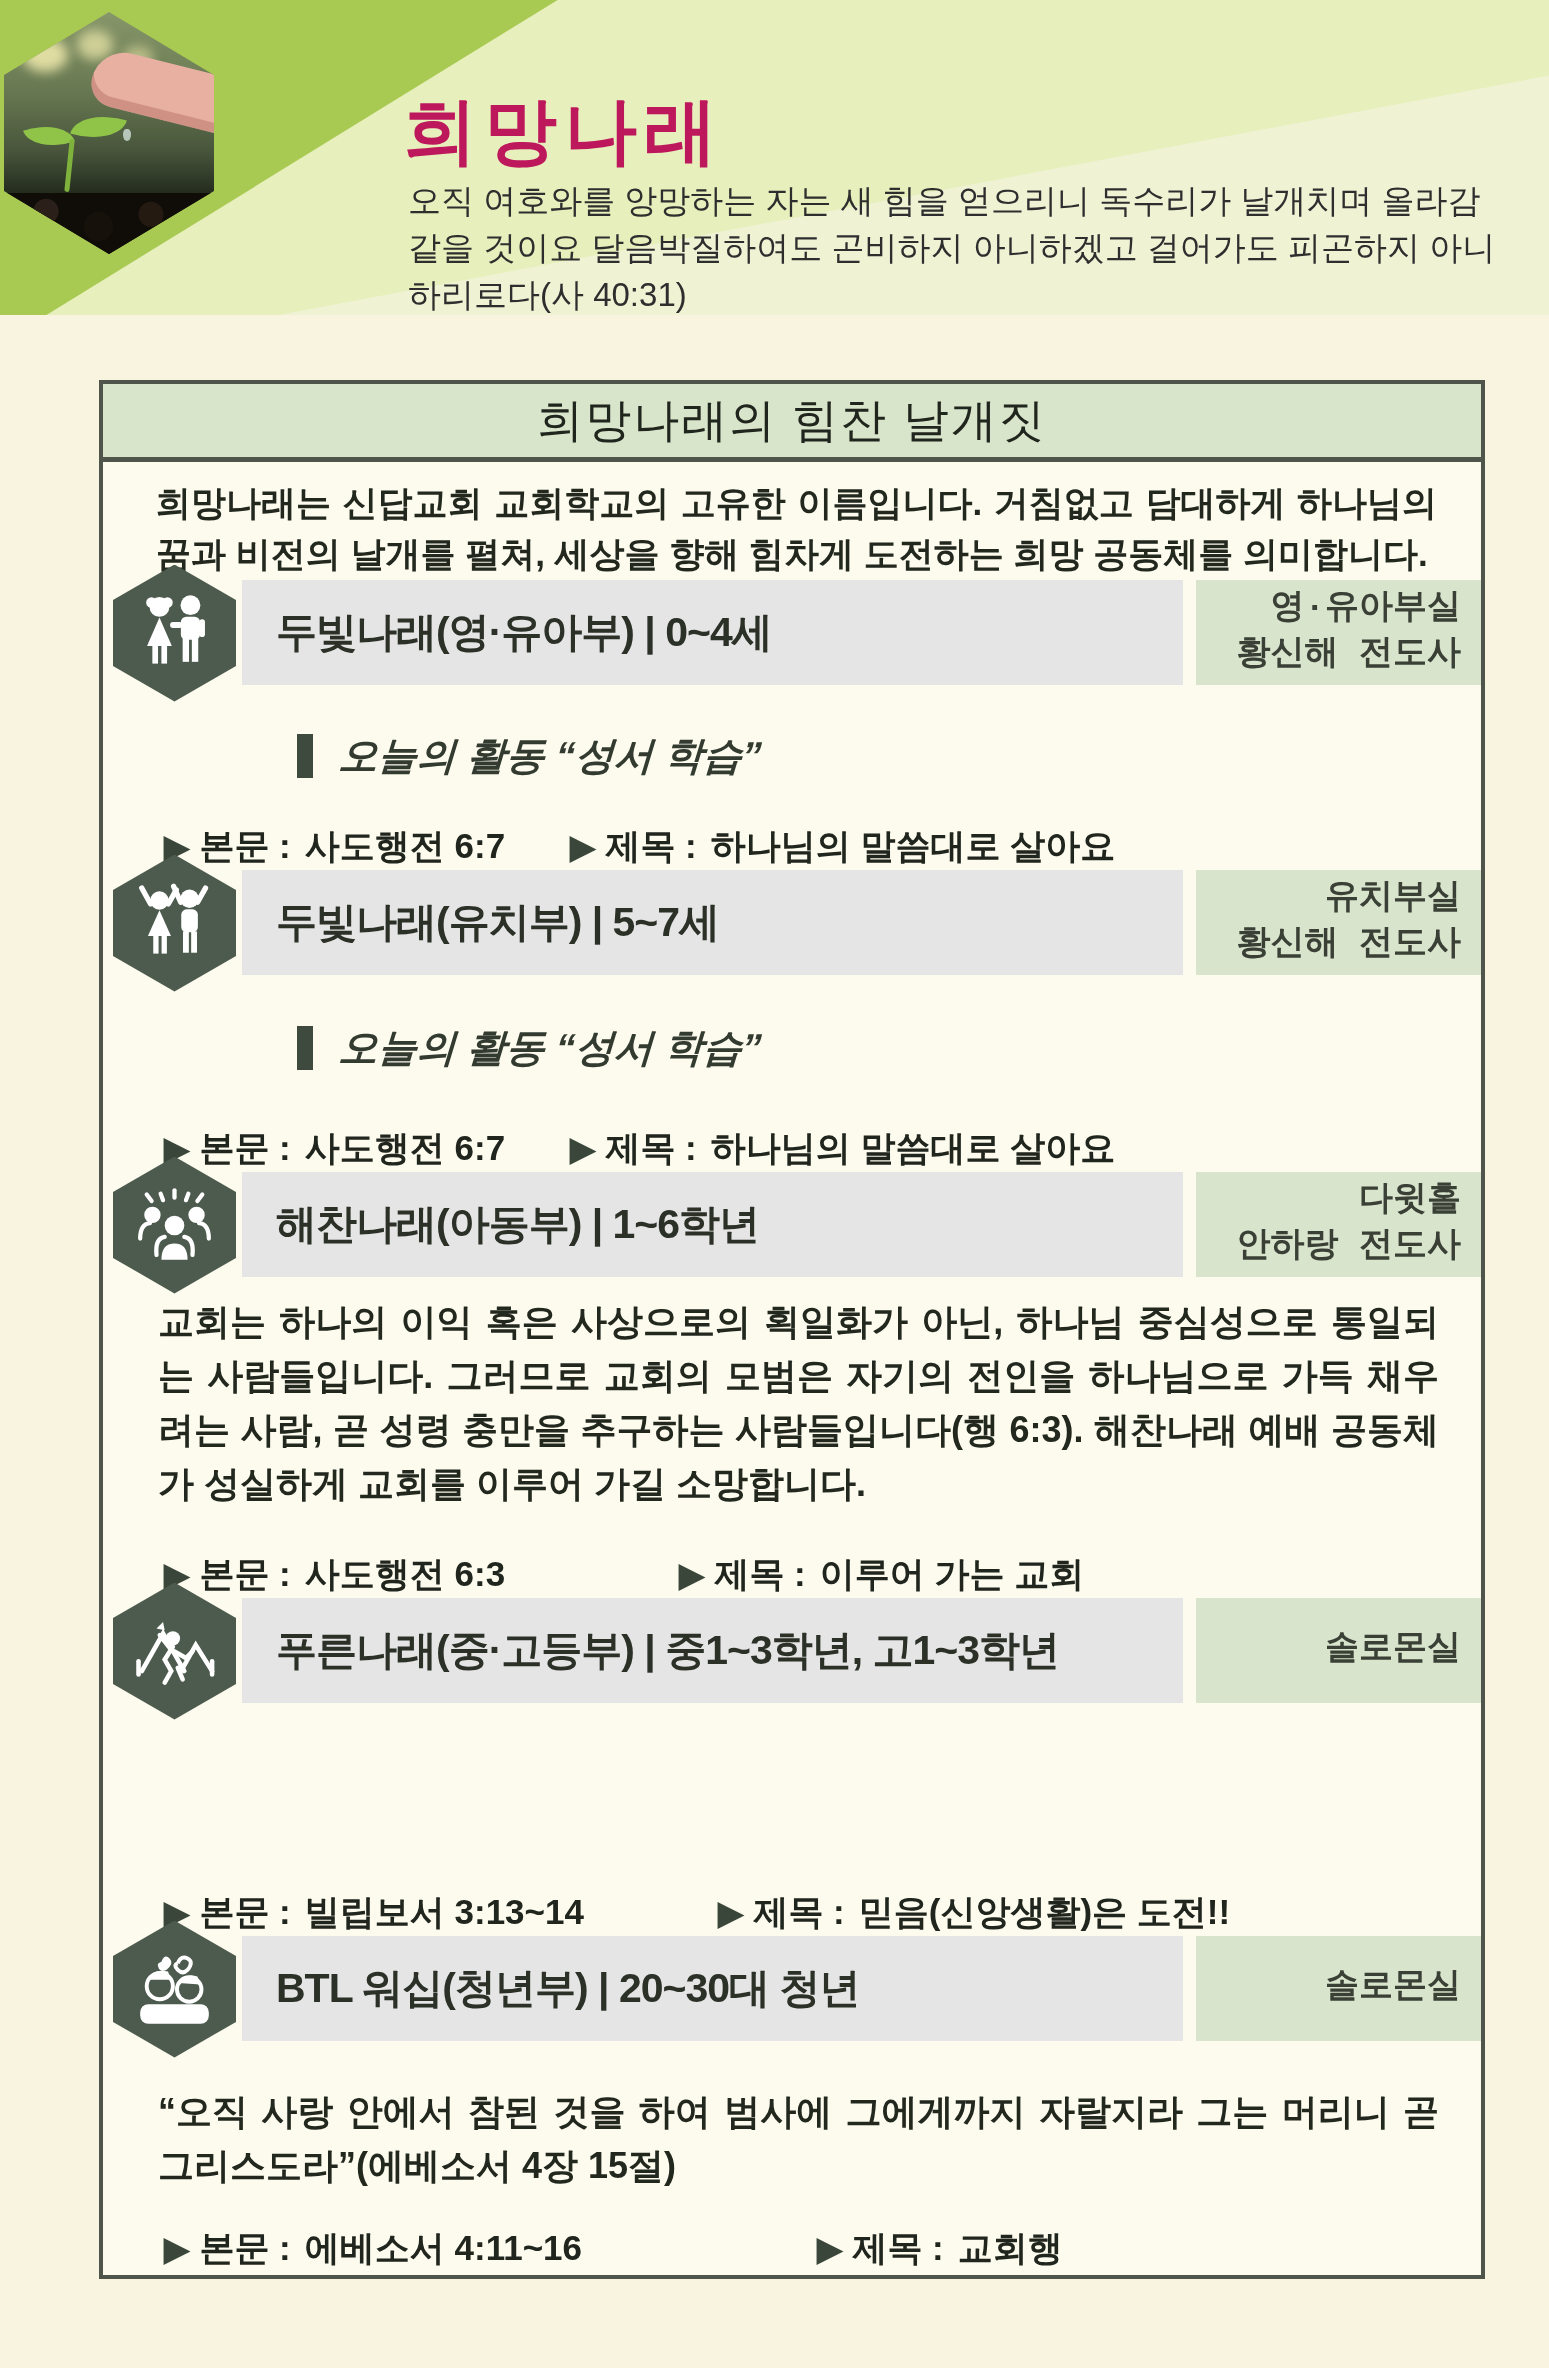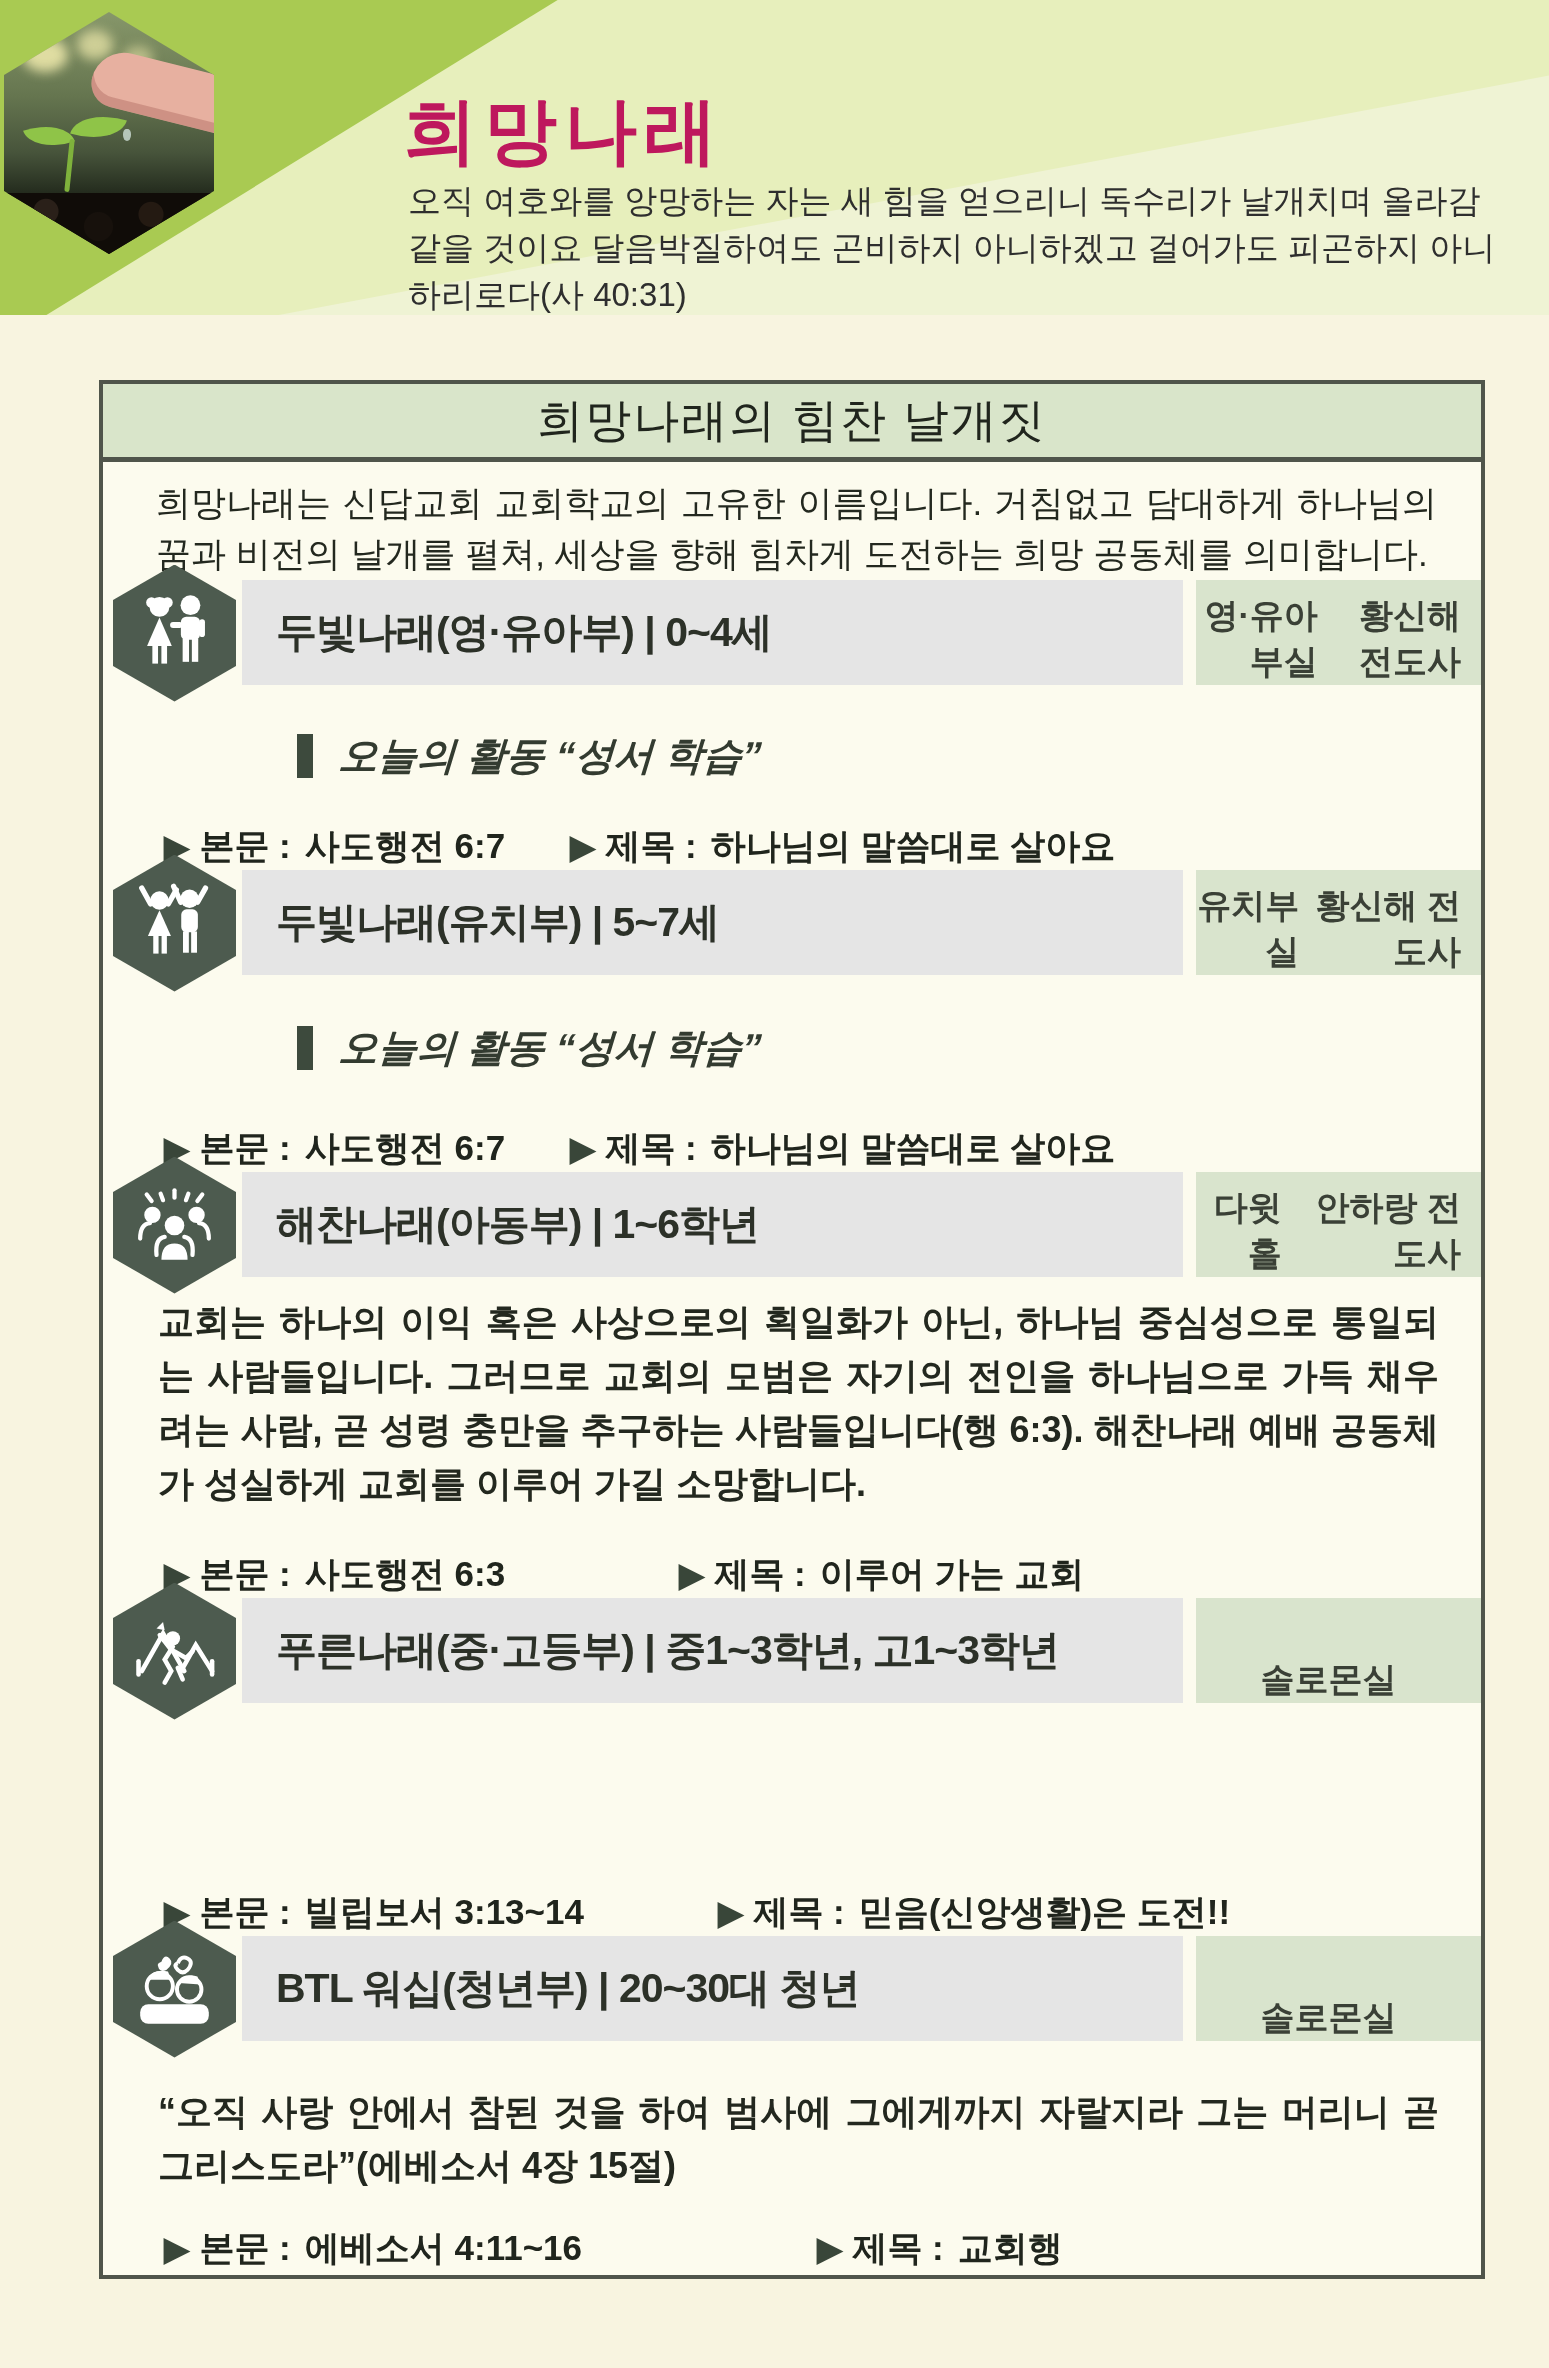--- a/index.html
+++ b/index.html
@@ -36,30 +36,30 @@
                radial-gradient(circle at 88% 60%,#17110c 11px,transparent 12px),
                #100c08;}
   .page-title{position:absolute;left:404px;top:83px;font-size:73px;font-weight:bold;color:#be185d;letter-spacing:7px;}
   .verse{position:absolute;left:408px;top:178px;font-size:33px;line-height:1.42;color:#2e2e2e;}
   
   .board{position:absolute;left:99px;top:380px;width:1386px;height:1899px;box-sizing:border-box;
     border:4px solid #50554b;background:#fcfbee;}
   .board-title{height:73px;background:#d9e5ca;border-bottom:5px solid #50554b;
     display:flex;align-items:center;justify-content:center;
     font-size:46px;font-weight:normal;letter-spacing:2px;color:#20251d;}
-  .intro{margin:16px 44px 0 53px;font-size:35px;font-weight:400;line-height:1.45;text-align:justify;}
+  .intro{margin:16px 44px 0 53px;font-size:35px;font-weight:700;line-height:1.45;text-align:justify;}
   
   .section{position:relative;}
   .head{position:relative;height:105px;}
   .bar{position:absolute;left:139px;top:0;bottom:0;width:941px;background:#e5e5e5;
     display:flex;align-items:center;padding-left:34px;box-sizing:border-box;
     font-size:41px;font-weight:bold;color:#2c3128;letter-spacing:-1px;}
   .room-box{position:absolute;right:0;top:0;bottom:0;width:285px;background:#d9e4cd;
-    display:flex;flex-direction:row;justify-content:center;align-items:flex-end;
-    padding-right:20px;box-sizing:border-box;font-size:34px;font-weight:bold;color:#3a4036;line-height:1.35;text-align:right;}
+    display:flex;flex-direction:column;justify-content:center;align-items:flex-end;
+    padding-right:20px;box-sizing:border-box;font-size:34px;font-weight:bold;color:#3a4036;line-height:1.35;text-align:right;font-family:Liberation Mono, monospace;}
   .hexagon{position:absolute;left:10px;top:-15px;width:123px;height:137px;background:#4d5b4f;
     clip-path:polygon(50% 0,100% 26%,100% 74%,50% 100%,0 74%,0 26%);
     display:flex;align-items:center;justify-content:center;}
   .hexagon svg{width:85px;height:95px;}
   .activity{display:flex;align-items:center;margin:44px 0 0 194px;font-size:39px;font-weight:bold;
     font-style:italic;color:#333b30;transform:skewX(-3deg);}
   .act-mark{display:inline-block;width:16px;height:44px;background:#3d4a3d;margin-right:26px;transform:skewX(3deg);}
   .refs{display:flex;margin:40px 0 0 61px;font-size:35px;font-weight:bold;color:#20251d;align-items:baseline;}
   .ref-item{display:flex;align-items:baseline;}
   .tri{color:#394639;margin-right:10px;font-size:33px;}

